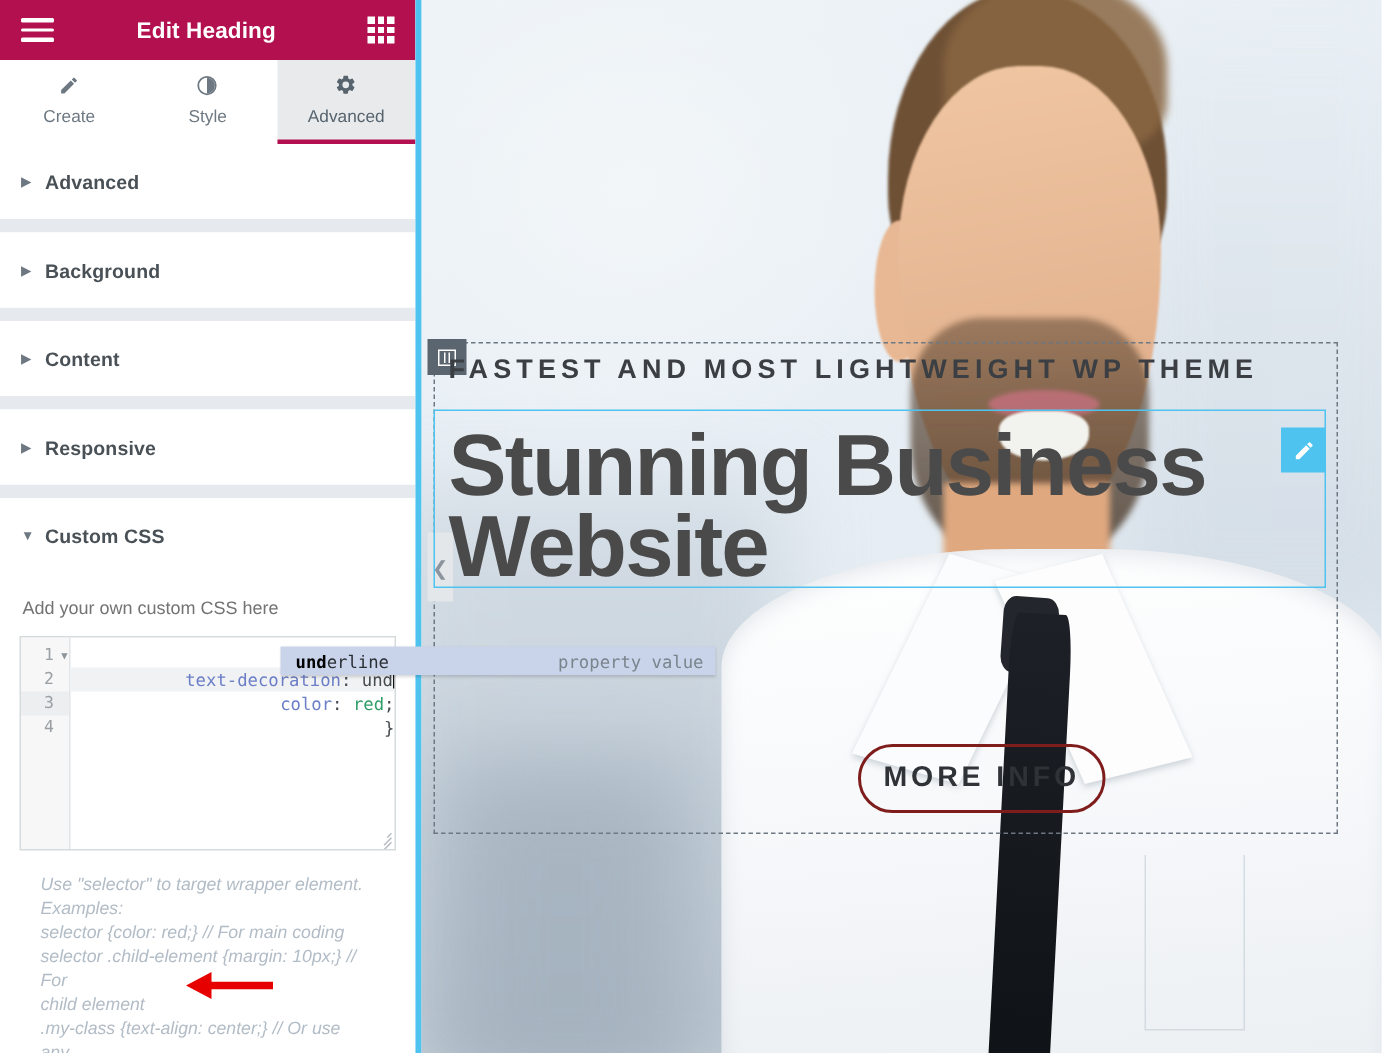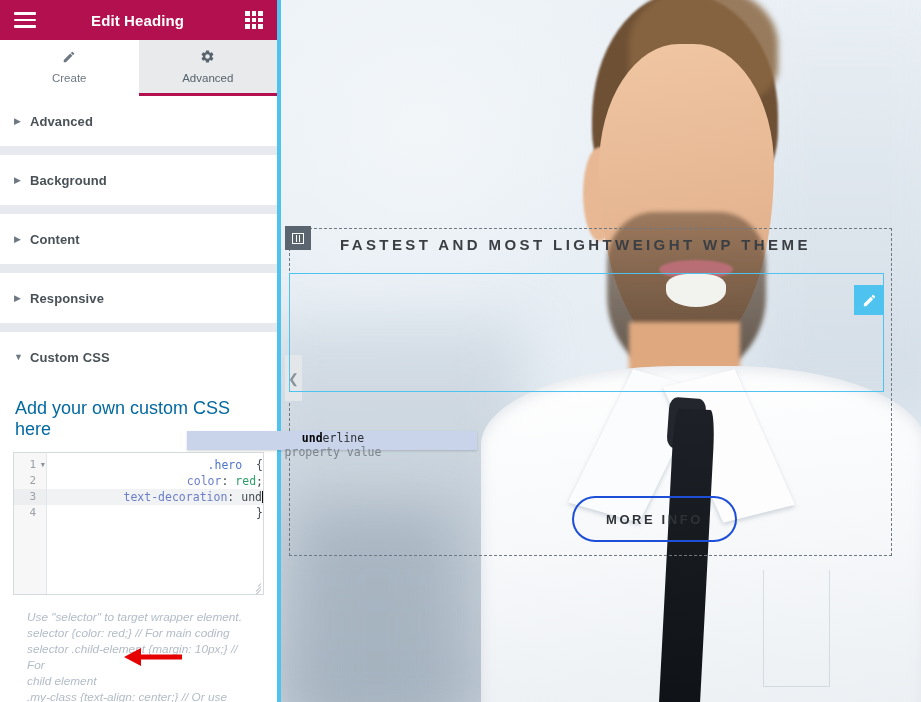--- a/index.html
+++ b/index.html
@@ -47,21 +47,21 @@
     background: #fff; cursor: pointer; position: relative;
   }
   .caret { width: 16px; color: #6d7882; font-size: 9px; line-height: 1; display: flex; align-items: center; justify-content: flex-start; }
   .section-label { font-size: 13px; font-weight: bold; color: #495157; letter-spacing: .1px; }
 
   
   .arrow { position: absolute; pointer-events: none; }
 
   
   .css-body { background: #fff; padding: 14px 13px 0 13px; }
-  .css-help-top { font-size: 18px; color: #0369a1; margin: 2px 0 12px 2px; }
+  .css-help-top { font-size: 12px; color: #737373; margin: 2px 0 12px 2px; }
 
   .editor {
     position: relative; border: 1px solid #d5dadd; background: #fff;
     height: 143px; overflow: hidden;
   }
   .code-area { display: flex; height: 100%; font-family: "DejaVu Sans Mono", monospace; font-size: 11.5px; }
   .gutter {
     width: 33px; flex: 0 0 33px; background: #f7f7f7; border-right: 1px solid #e3e6e8;
     padding-top: 4px; text-align: right; color: #9aa0a6; user-select: none;
   }
@@ -83,21 +83,21 @@
   .resize-grip i { position: absolute; right: 0; background: #b6bbc0; height: 1px; transform-origin: right center; }
   .resize-grip i:nth-child(1) { bottom: 2px; width: 10px; transform: rotate(-45deg); }
   .resize-grip i:nth-child(2) { bottom: 5px; width: 7px; transform: rotate(-45deg); }
   .resize-grip i:nth-child(3) { bottom: 8px; width: 4px; transform: rotate(-45deg); }
 
   
   .autocomplete {
     position: absolute; left: 187px; top: 431px; width: 290px; height: 19px;
     background: #c9d4ea; display: flex; align-items: center; justify-content: space-between;
     padding: 0 8px 0 10px; font-family: "DejaVu Sans Mono", monospace; font-size: 11.5px;
-    color: #2a2f34; z-index: 40; box-shadow: 0 1px 2px rgba(0,0,0,.16); flex-direction: column;
+    color: #2a2f34; z-index: 40; box-shadow: 0 1px 2px rgba(0,0,0,.16);
   }
   .autocomplete .hint-txt b { font-weight: bold; color: #000; }
   .autocomplete .hint-kind { color: #7b848d; }
 
   .css-help-bottom {
     font-size: 11.8px; line-height: 16px; color: #b2bcc6; font-style: italic;
     padding: 14px 16px 0 14px;
   }
   .panel-footer { flex: 1; background: #e6eaee; }
   .panel-white-fill { background: #fff; }
@@ -154,46 +154,45 @@
 
   .nav-prev {
     position: absolute; left: 4px; top: 355px; width: 17px; height: 46px;
     background: #e3e7ea; color: #8b949c; display:flex; align-items:center; justify-content:center;
     font-size: 13px; cursor: pointer;
   }
 
   
   .hero { position: absolute; left: 18px; top: 236px; right: 40px; }
   .eyebrow {
-    font-size: 15px; letter-spacing: 3.4px; color: #3b3f43; font-weight: bold;
+    font-size: 18px; letter-spacing: 3.4px; color: #3b3f43; font-weight: bold;
     white-space: nowrap;
-    margin-left: 41px;
   }
   .widget-box {
     position: absolute; left: 8px; top: 273px; right: 37px; height: 119px;
     border: 1px solid #4ec3ef; pointer-events: none;
   }
   .edit-badge {
     position: absolute; right: 37px; top: 285px; width: 30px; height: 30px;
     background: #4ec3ef; display:flex; align-items:center; justify-content:center; cursor:pointer; z-index: 6;
   }
   .edit-badge svg { width: 15px; height: 15px; }
   .hero-title {
     position: absolute; left: 18px; top: 284px; right: 60px;
     font-size: 58px; line-height: 54px; font-weight: bold; color: #4a4a4a;
     letter-spacing: -1.2px;
   }
   .hero-sub {
     position: absolute; left: 18px; top: 421px; font-size: 16px; color: #43484d; white-space: nowrap;
   }
   .more-btn {
     position: absolute; left: 291px; top: 496px; width: 165px; height: 46px;
-    border: 2px solid #1d4ed8; border-radius: 24px; background: transparent;
+    border: 2px solid #7f1d1d; border-radius: 24px; background: transparent;
     display: flex; align-items: center; justify-content: center;
-    font-size: 13px; font-weight: bold; letter-spacing: 2.6px; color: #2f3337; cursor: pointer;
+    font-size: 19px; font-weight: bold; letter-spacing: 2.6px; color: #2f3337; cursor: pointer;
   }
 </style>
 </head>
 <body>
 
 <div class="app">
 
   <div class="panel">
 
     <div class="panel-header">
@@ -217,20 +216,29 @@
     </div>
 
     <div class="tabs">
       <div class="tab">
         <span class="ticon">
           <svg width="14" height="14" viewBox="0 0 24 24" fill="#6d7882">
               <path d="M3 17.25V21h3.75L17.8 9.94l-3.75-3.75L3 17.25zM20.71 7.04a1 1 0 0 0 0-1.41l-2.34-2.34a1 1 0 0 0-1.41 0l-1.83 1.83 3.75 3.75 1.83-1.83z"></path>
             </svg>
         </span>
         <span>Create</span>
+      </div>
+      <div class="tab">
+        <span class="ticon">
+          <svg width="14" height="14" viewBox="0 0 24 24">
+              <circle cx="12" cy="12" r="10" fill="none" stroke="#6d7882" stroke-width="2"></circle>
+              <path d="M12 3a9 9 0 0 1 0 18z" fill="#6d7882"></path>
+            </svg>
+        </span>
+        <span>Style</span>
       </div>
       <div class="tab active">
         <span class="ticon">
           <svg width="15" height="15" viewBox="0 0 24 24" fill="#57636d">
               <path d="M19.14 12.94a7.6 7.6 0 0 0 .06-.94 7.6 7.6 0 0 0-.06-.94l2.03-1.58a.5.5 0 0 0 .12-.62l-1.92-3.32a.5.5 0 0 0-.6-.22l-2.39.96a7.3 7.3 0 0 0-1.62-.94l-.36-2.54a.5.5 0 0 0-.5-.42h-3.84a.5.5 0 0 0-.5.42l-.36 2.54c-.59.24-1.13.56-1.62.94l-2.39-.96a.5.5 0 0 0-.6.22L2.6 8.86a.5.5 0 0 0 .12.62l2.03 1.58c-.04.31-.06.63-.06.94s.02.63.06.94L2.72 14.5a.5.5 0 0 0-.12.62l1.92 3.32c.13.22.39.3.6.22l2.39-.96c.49.38 1.03.7 1.62.94l.36 2.54c.04.24.25.42.5.42h3.84c.25 0 .46-.18.5-.42l.36-2.54c.59-.24 1.13-.56 1.62-.94l2.39.96c.22.08.47 0 .6-.22l1.92-3.32a.5.5 0 0 0-.12-.62l-2.03-1.58zM12 15.6A3.6 3.6 0 1 1 12 8.4a3.6 3.6 0 0 1 0 7.2z"></path>
             </svg>
         </span>
         <span>Advanced</span>
       </div>
     </div>
@@ -279,34 +287,35 @@
       <div class="editor">
         <div class="code-area">
           <div class="gutter">
             <div class="ln"><span>1</span><span class="fold">▼</span></div>
             <div class="ln"><span>2</span></div>
             <div class="ln active"><span>3</span></div>
             <div class="ln"><span>4</span></div>
           </div>
           <div class="code">
             <div class="cl"><span class="sel">.hero</span><span class="punc">&nbsp;&nbsp;</span><span class="punc">{</span></div>
+            <div class="cl active">&nbsp;&nbsp;&nbsp;&nbsp;<span class="prop">text-decoration</span><span class="punc">:</span>&nbsp;<span class="punc">und</span><span class="caret-bar"></span></div>
             <div class="cl">&nbsp;&nbsp;&nbsp;&nbsp;<span class="prop">color</span><span class="punc">:</span>&nbsp;<span class="val">red</span><span class="punc">;</span></div>
-            <div class="cl active">&nbsp;&nbsp;&nbsp;&nbsp;<span class="prop">text-decoration</span><span class="punc">:</span>&nbsp;<span class="punc">und</span><span class="caret-bar"></span></div>
             <div class="cl"><span class="punc">}</span></div>
           </div>
         </div>
         <div class="resize-grip">
             <i></i>
             <i></i>
             <i></i>
           </div>
       </div>
 
       <div class="css-help-bottom">
         <div>Use "selector" to target wrapper element.</div>
+        <div>Examples:</div>
         <div>selector {color: red;} // For main coding</div>
         <div>selector .child-element {margin: 10px;} // For</div>
         <div>child element</div>
         <div>.my-class {text-align: center;} // Or use any</div>
 
       </div>
     </div>
 
     <div class="panel-white-fill" style="height:14px;"></div>
     <div class="panel-footer"></div>
@@ -352,20 +361,24 @@
     </div>
 
     <div class="widget-box"></div>
 
     <div class="edit-badge">
       <svg viewBox="0 0 24 24" fill="#ffffff">
           <path d="M3 17.25V21h3.75L17.8 9.94l-3.75-3.75L3 17.25zM20.71 7.04a1 1 0 0 0 0-1.41l-2.34-2.34a1 1 0 0 0-1.41 0l-1.83 1.83 3.75 3.75 1.83-1.83z"></path>
         </svg>
     </div>
 
+    <div class="hero-title">
+      <div>Stunning Business</div>
+      <div>Website</div>
+    </div>
 
 
     <div class="more-btn">MORE INFO</div>
   </div>
 
   <div class="autocomplete">
     <span class="hint-txt"><b>und</b><span>erline</span></span>
     <span class="hint-kind">property value</span>
   </div>
 

